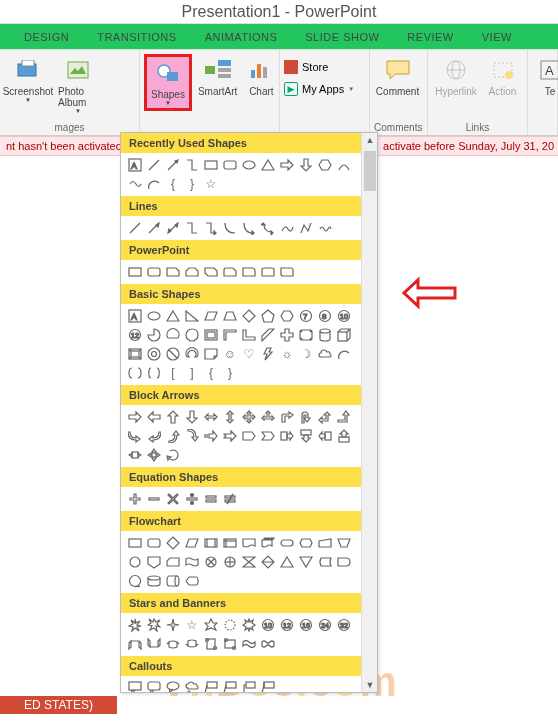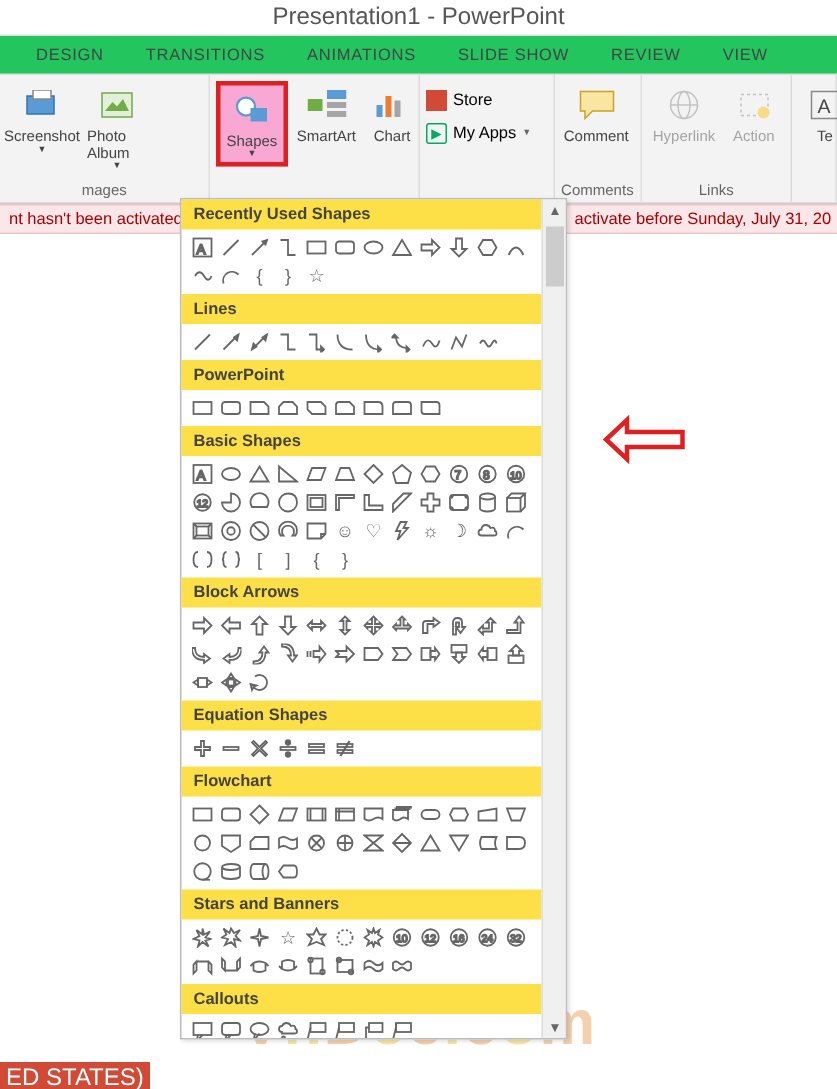--- a/index.html
+++ b/index.html
@@ -31,21 +31,21 @@
 .scroll-thumb { position:absolute; left:2px; top:18px; width:12px; height:40px; background:#ccc; }
 .scroll-arrow { position:absolute; left:2px; width:12px; height:14px; display:flex; align-items:center; justify-content:center; color:#666; font-size:9px; }
 
 .red-arrow { position:absolute; left:400px; top:276px; }
 .red-arrow svg { stroke:#e02020; fill:none; stroke-width:3; }
 
 .watermark { position:absolute; left:160px; bottom:20px; font-size:42px; font-weight:700; opacity:0.35; letter-spacing:1px; }
 .watermark .o { color:#e87b16; }
 .watermark .y { color:#f2b705; }
 
-.status { position:absolute; left:0; bottom:0; height:18px; background:#d04a36; color:#fff; font-size:16px; padding:2px 4px; }
+.status { position:absolute; left:0; bottom:12px; height:18px; background:#d04a36; color:#fff; font-size:12px; padding:2px 24px; }
 
 .store-ico { width:14px; height:14px; background:#d04a36; display:inline-block; }
 .myapps-ico { width:14px; height:14px; border:1px solid #0a6; border-radius:2px; display:flex; align-items:center; justify-content:center; color:#0a6; font-size:9px; }
 </style>
 </head>
 <body>
 
 <div class="titlebar">
   <span>Presentation1 - PowerPoint</span>
 </div>

